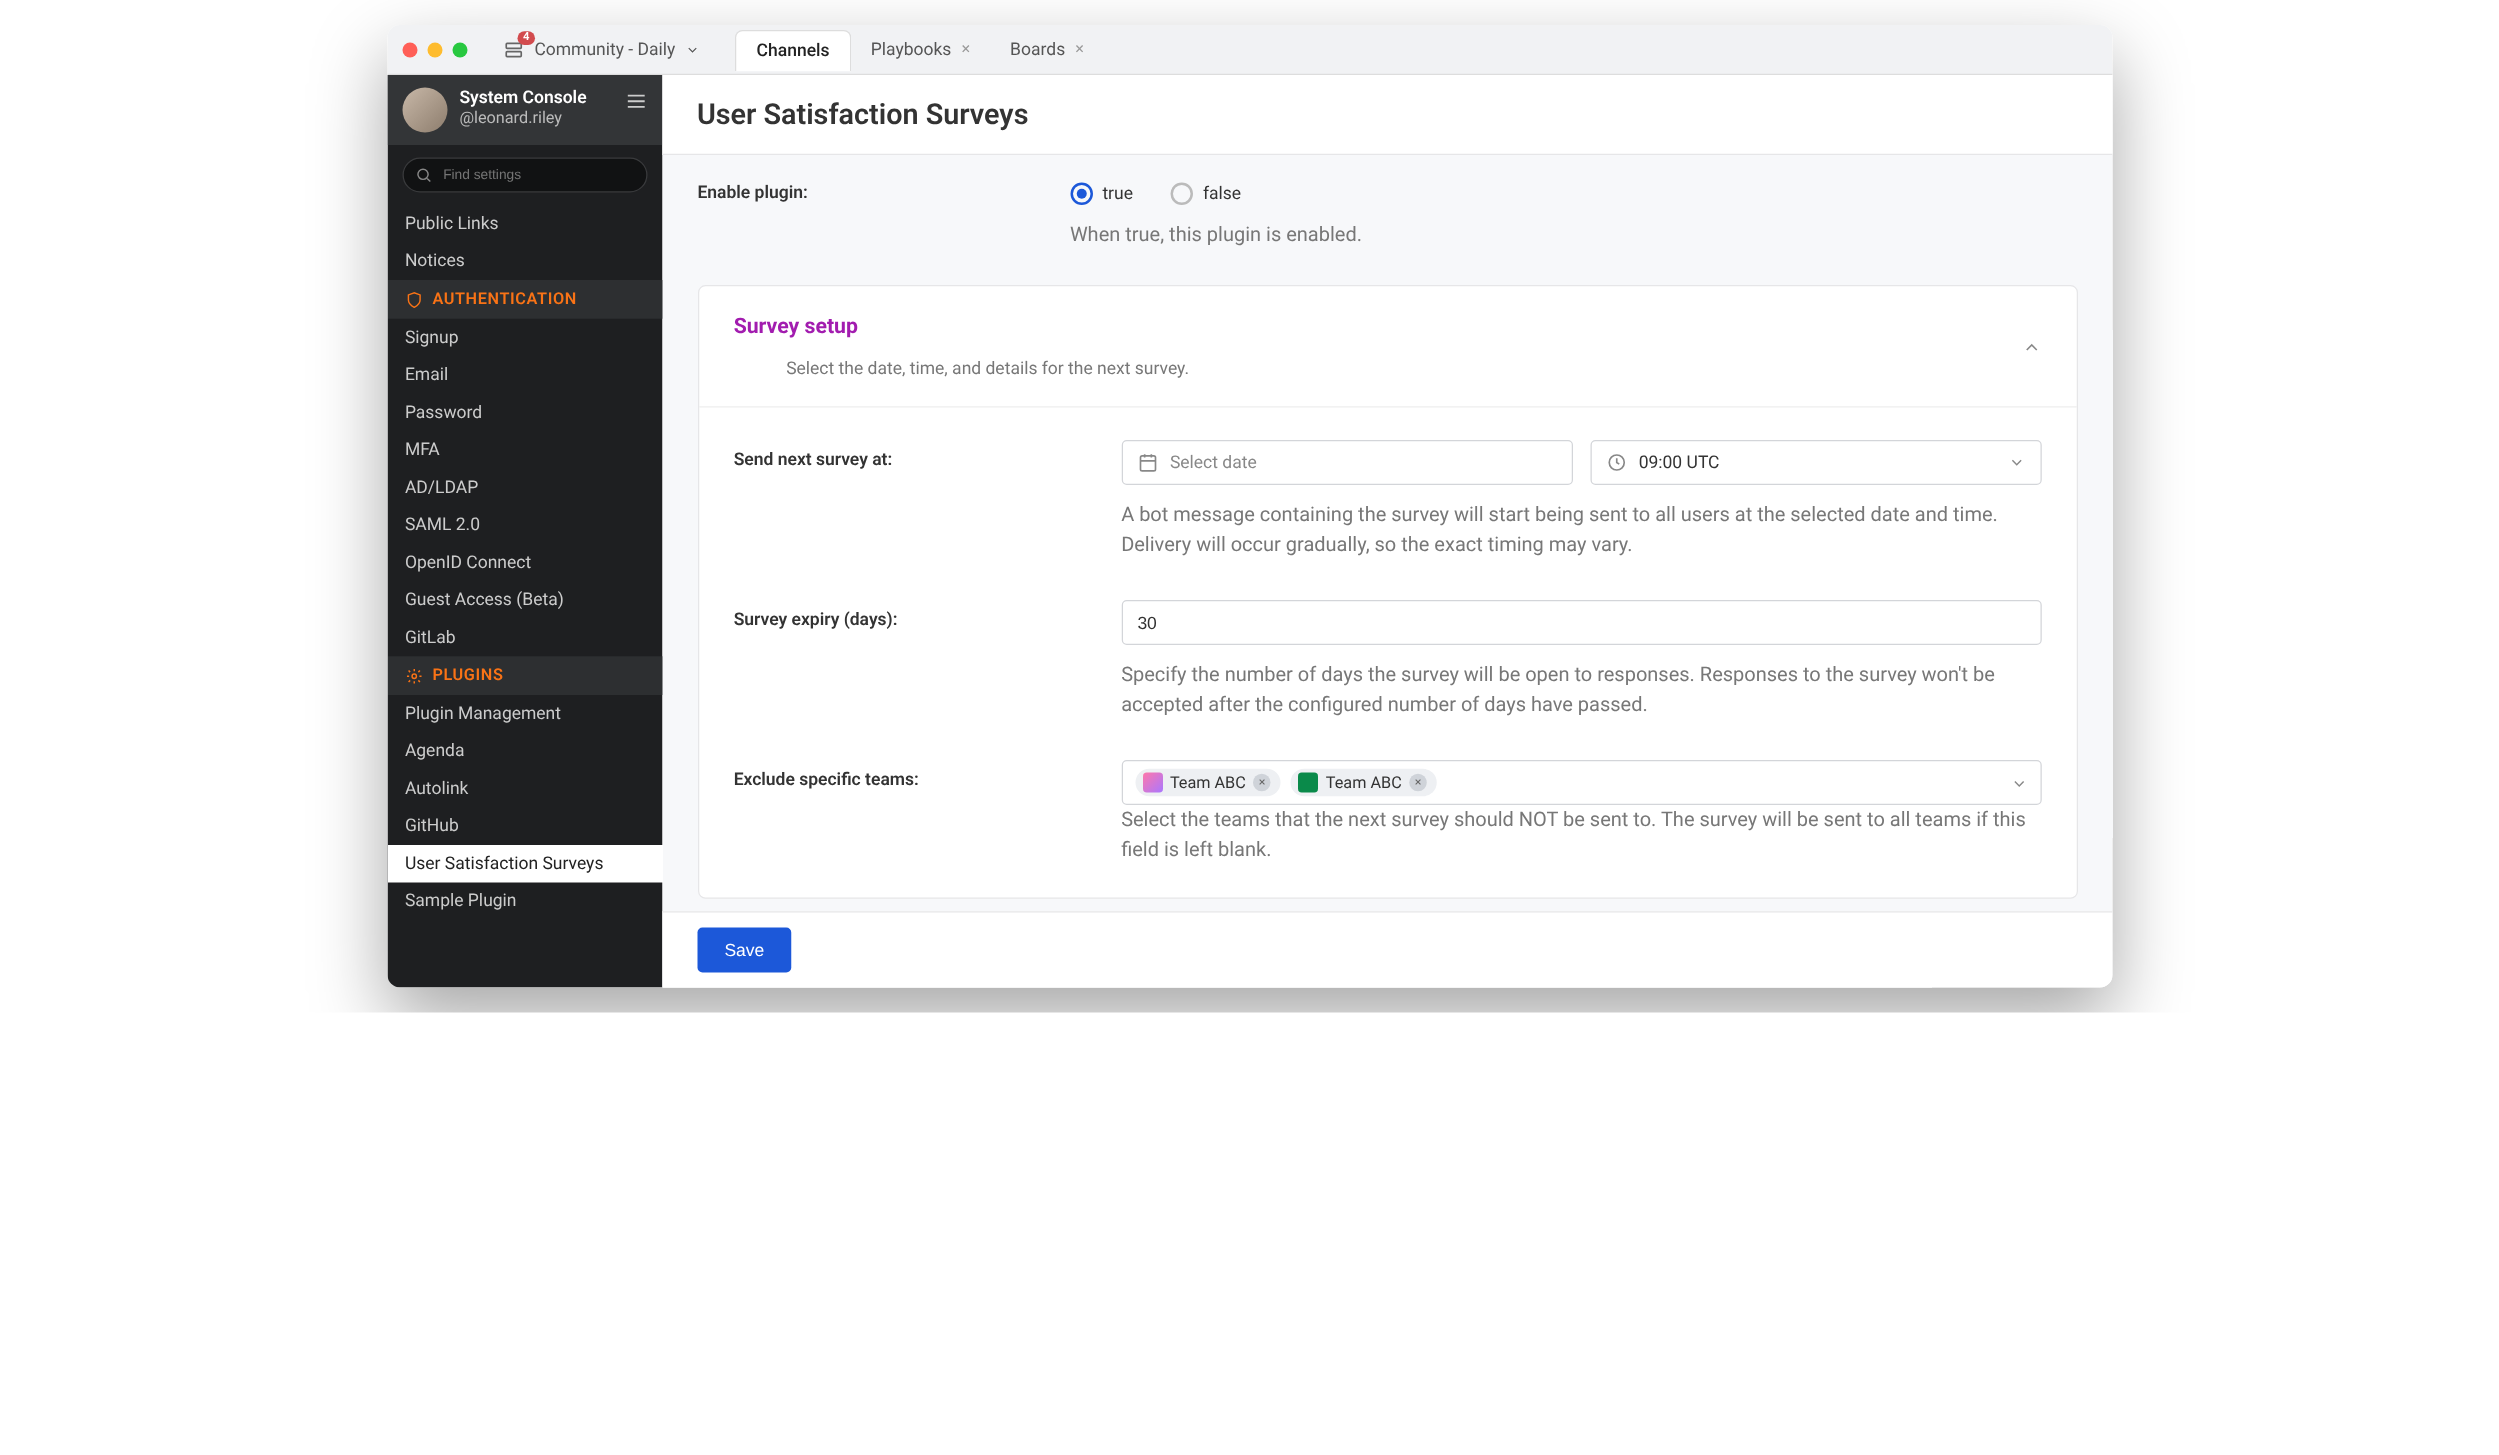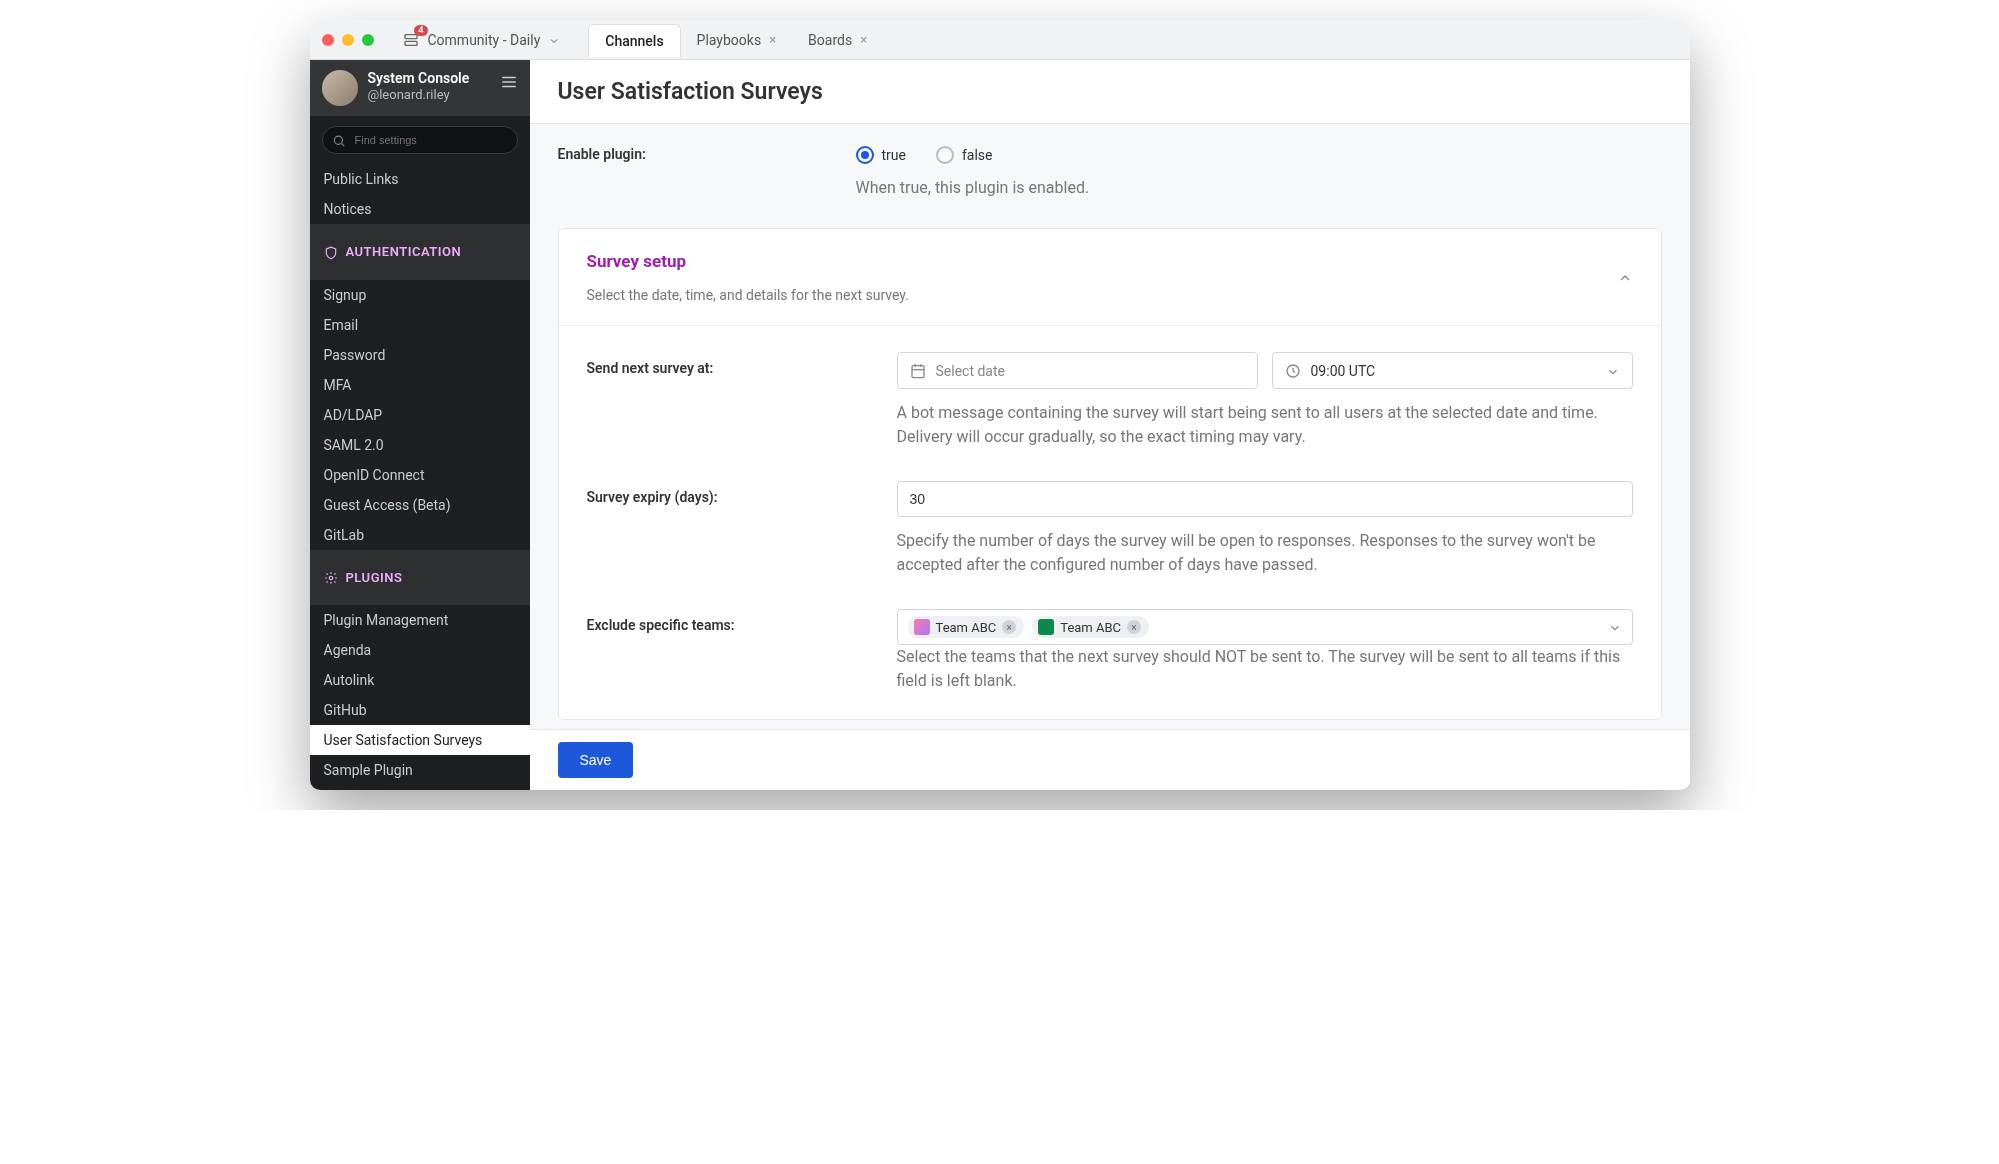--- a/index.html
+++ b/index.html
@@ -107,22 +107,22 @@
   }
   .side-item.active::after {
     content: ""; position: absolute; right: -7px; top: 50%;
     transform: translateY(-50%);
     width: 0; height: 0;
     border-top: 7px solid transparent;
     border-bottom: 7px solid transparent;
     border-left: 8px solid #fff;
   }
   .side-section {
-    background: #2d2f31; padding: 20px 14px;
-    font-size: 13px; font-weight: 600; color: #f0abfc;
+    background: #2d2f31; padding: 8px 14px;
+    font-size: 13px; font-weight: 600; color: #f97316;
     letter-spacing: 0.5px;
     display: flex; align-items: center; gap: 8px;
   }
   .content {
     flex: 1; display: flex; flex-direction: column;
     background: #f7f8fa; min-width: 0;
   }
   .content-header {
     background: #fff; padding: 18px 28px;
     border-bottom: 1px solid #e6e6e8;
@@ -157,21 +157,21 @@
     border-radius: 6px; padding: 0;
   }
   .card-header {
     padding: 22px 28px; display: flex;
     justify-content: space-between; align-items: center;
     border-bottom: 1px solid #eee;
   }
   .card-header-text .ch-title {
     font-size: 17px; font-weight: 700; color: #a21caf; margin-bottom: 16px;
   }
-  .card-header-text .ch-sub { font-size: 14px; color: #777; }
+  .card-header-text .ch-sub { font-size: 14px; color: #777; margin-left: 42px; }
   .chevron { color: #888; font-size: 16px; cursor: pointer; }
   .card-body { padding: 26px 28px; }
   .form-row {
     display: flex; gap: 40px; align-items: flex-start;
     margin-bottom: 32px;
   }
   .form-label {
     width: 270px; font-weight: 600; font-size: 14px; color: #333;
     padding-top: 8px;
   }

